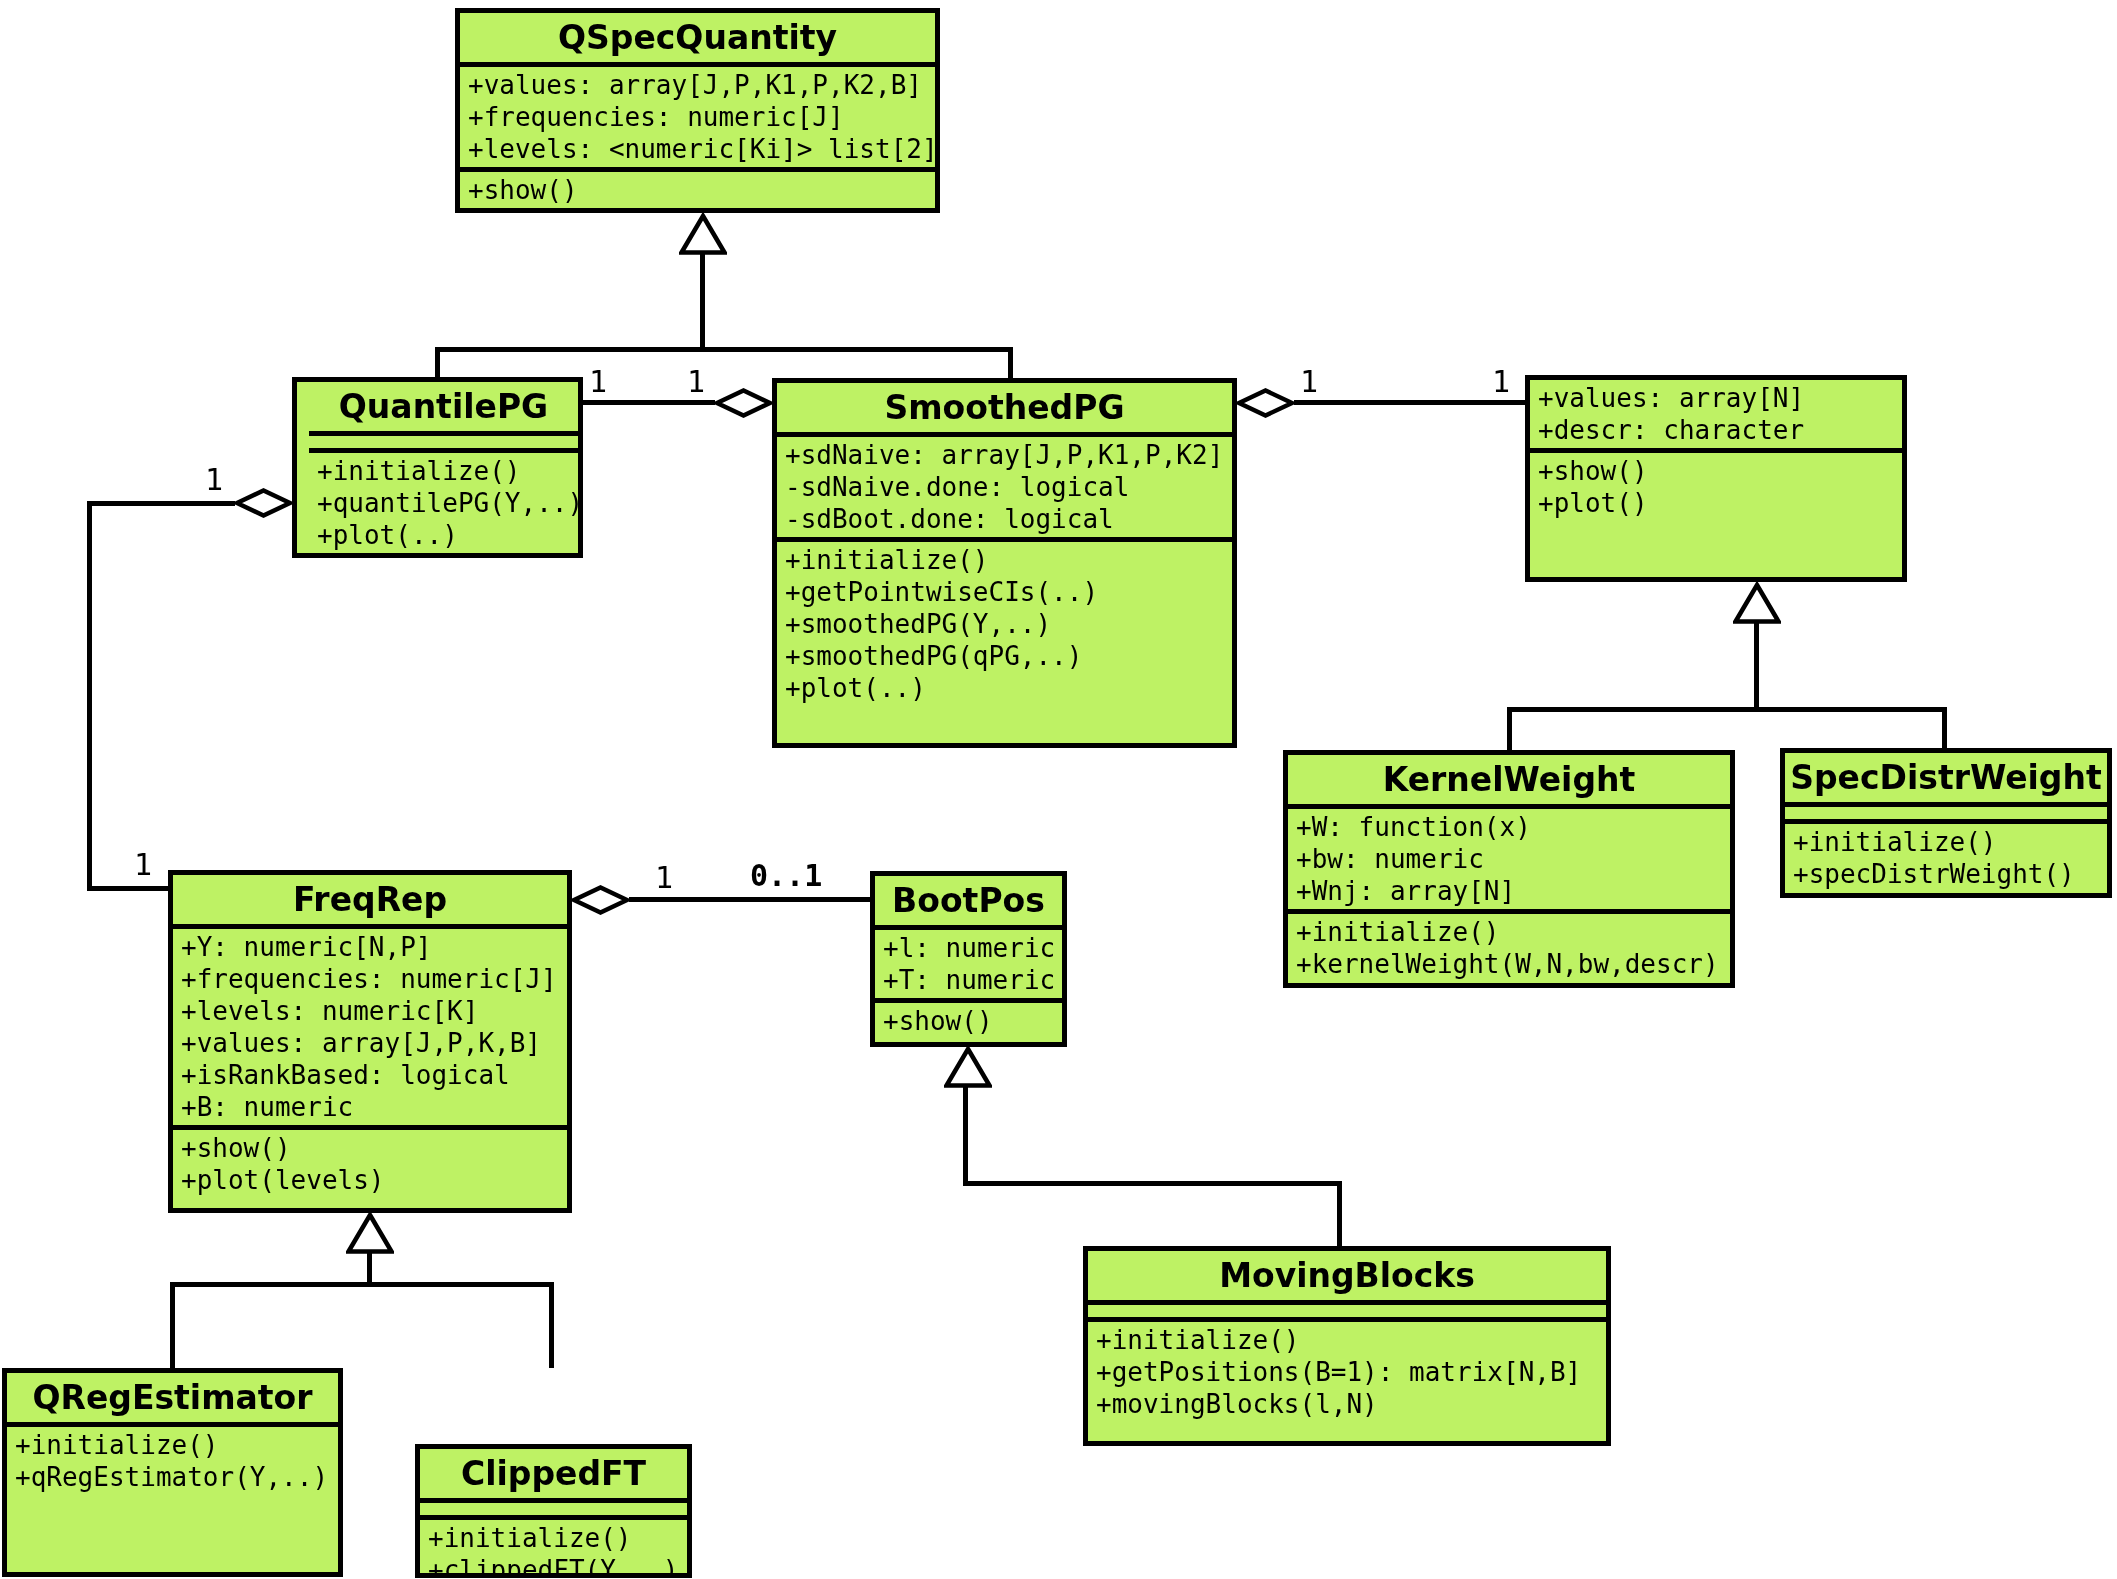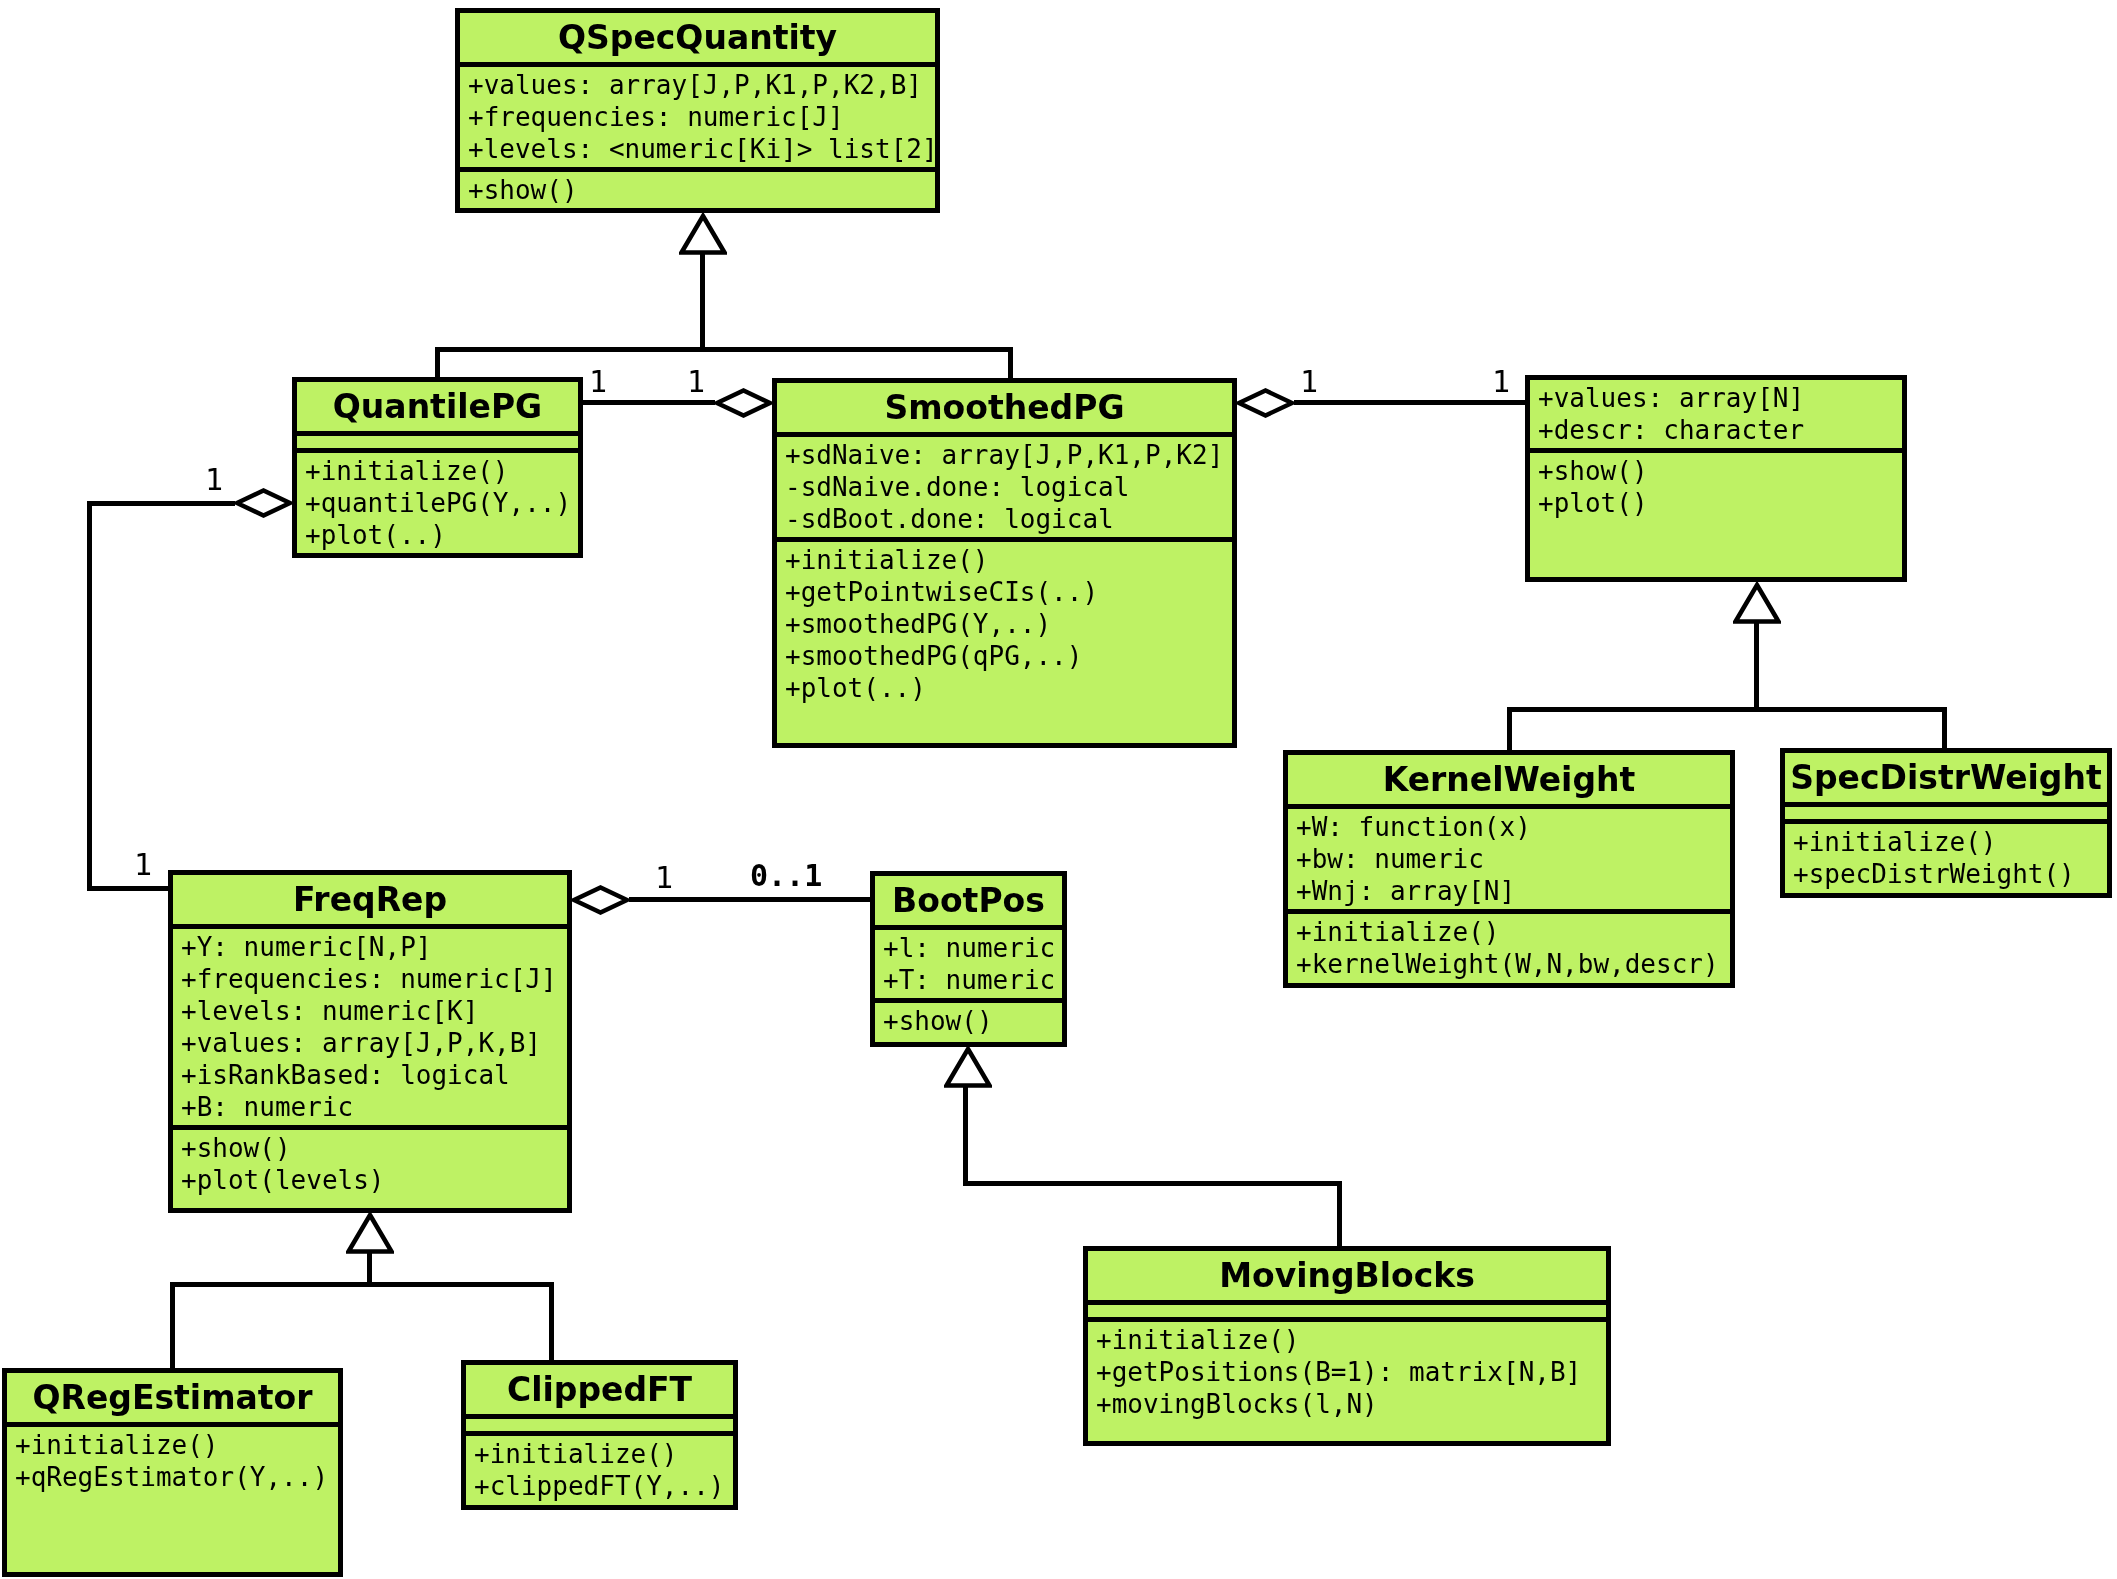--- a/index.html
+++ b/index.html
@@ -130,21 +130,21 @@
     <div class="uml-attrs">
         <div>+values: array[J,P,K1,P,K2,B]</div>
         <div>+frequencies: numeric[J]</div>
         <div>+levels: &lt;numeric[Ki]&gt; list[2]</div>
       </div>
     <div class="uml-methods">
         <div>+show()</div>
       </div>
   </div>
 
-  <div class="uml-class" style="left:292px; top:377px; width:291px; height:181px;">
+  <div class="uml-class" style="left:292px; top:377px; width:291px; height:181px;padding-left:12px;">
     <div class="uml-title">QuantilePG</div>
     <div class="uml-attrs empty"></div>
     <div class="uml-methods">
         <div>+initialize()</div>
         <div>+quantilePG(Y,..)</div>
         <div>+plot(..)</div>
       </div>
   </div>
 
   <div class="uml-class" style="left:772px; top:378px; width:465px; height:370px;">
@@ -224,21 +224,21 @@
   </div>
 
   <div class="uml-class" style="left:2px; top:1368px; width:341px; height:209px;">
     <div class="uml-title">QRegEstimator</div>
     <div class="uml-methods">
         <div>+initialize()</div>
         <div>+qRegEstimator(Y,..)</div>
       </div>
   </div>
 
-  <div class="uml-class" style="left:415px; top:1360px; width:277px; height:150px;margin-left:46px;">
+  <div class="uml-class" style="left:415px; top:1444px; width:277px; height:134px;">
     <div class="uml-title">ClippedFT</div>
     <div class="uml-attrs empty"></div>
     <div class="uml-methods">
         <div>+initialize()</div>
         <div>+clippedFT(Y,..)</div>
       </div>
   </div>
 
   <div class="uml-class" style="left:1075px; top:1246px; width:528px; height:200px;margin-left:8px;">
     <div class="uml-title">MovingBlocks</div>

